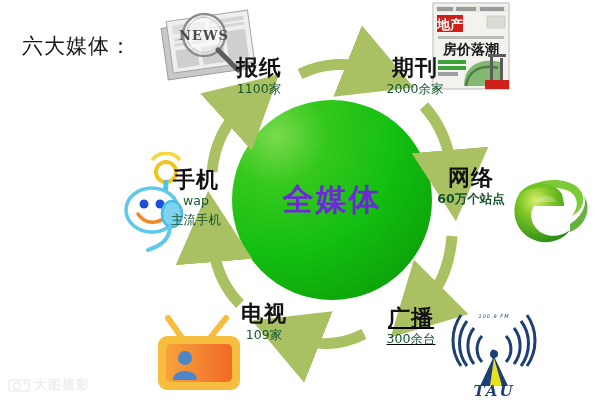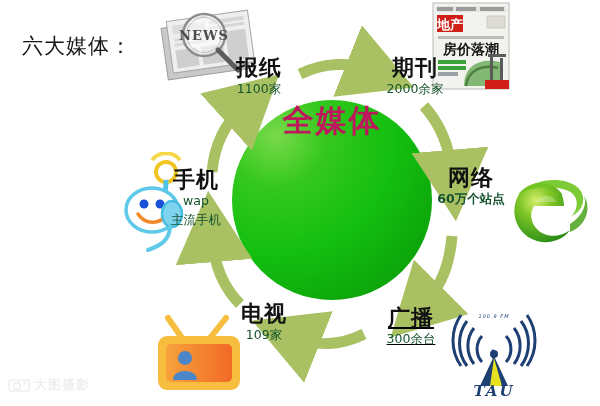--- a/index.html
+++ b/index.html
@@ -23,22 +23,22 @@
 
   
   .hub{
     position:absolute;left:232px;top:100px;width:200px;height:200px;
     border-radius:50%;
     background:radial-gradient(circle at 22% 18%, #7ada4c 0%, #35c81d 22%, #13bf10 52%, #089406 100%);
     box-shadow:0 0 0 0 rgba(0,0,0,0);
   }
   .hub-label{
     position:absolute;left:232px;top:100px;width:200px;height:200px;
-    display:flex;align-items:flex-start;justify-content:center;
-    font-size:31px;font-weight:bold;color:#be185d;letter-spacing:2px;
+    display:flex;align-items:center;justify-content:center;
+    font-size:31px;font-weight:bold;color:#6d28d9;letter-spacing:2px;
   }
 
   
   .arrows{position:absolute;left:0;top:0;width:600px;height:406px;}
 
   
   .node{position:absolute;text-align:center;}
   .node .name{
     font-size:22px;font-weight:bold;color:#121212;letter-spacing:1px;
     line-height:20px;white-space:nowrap;

